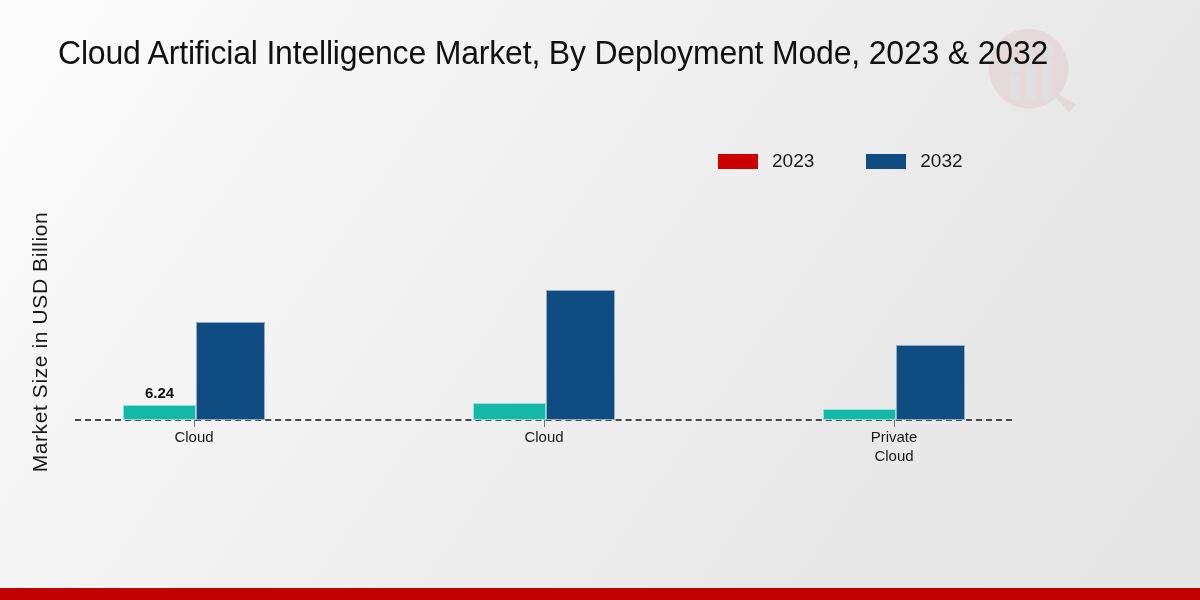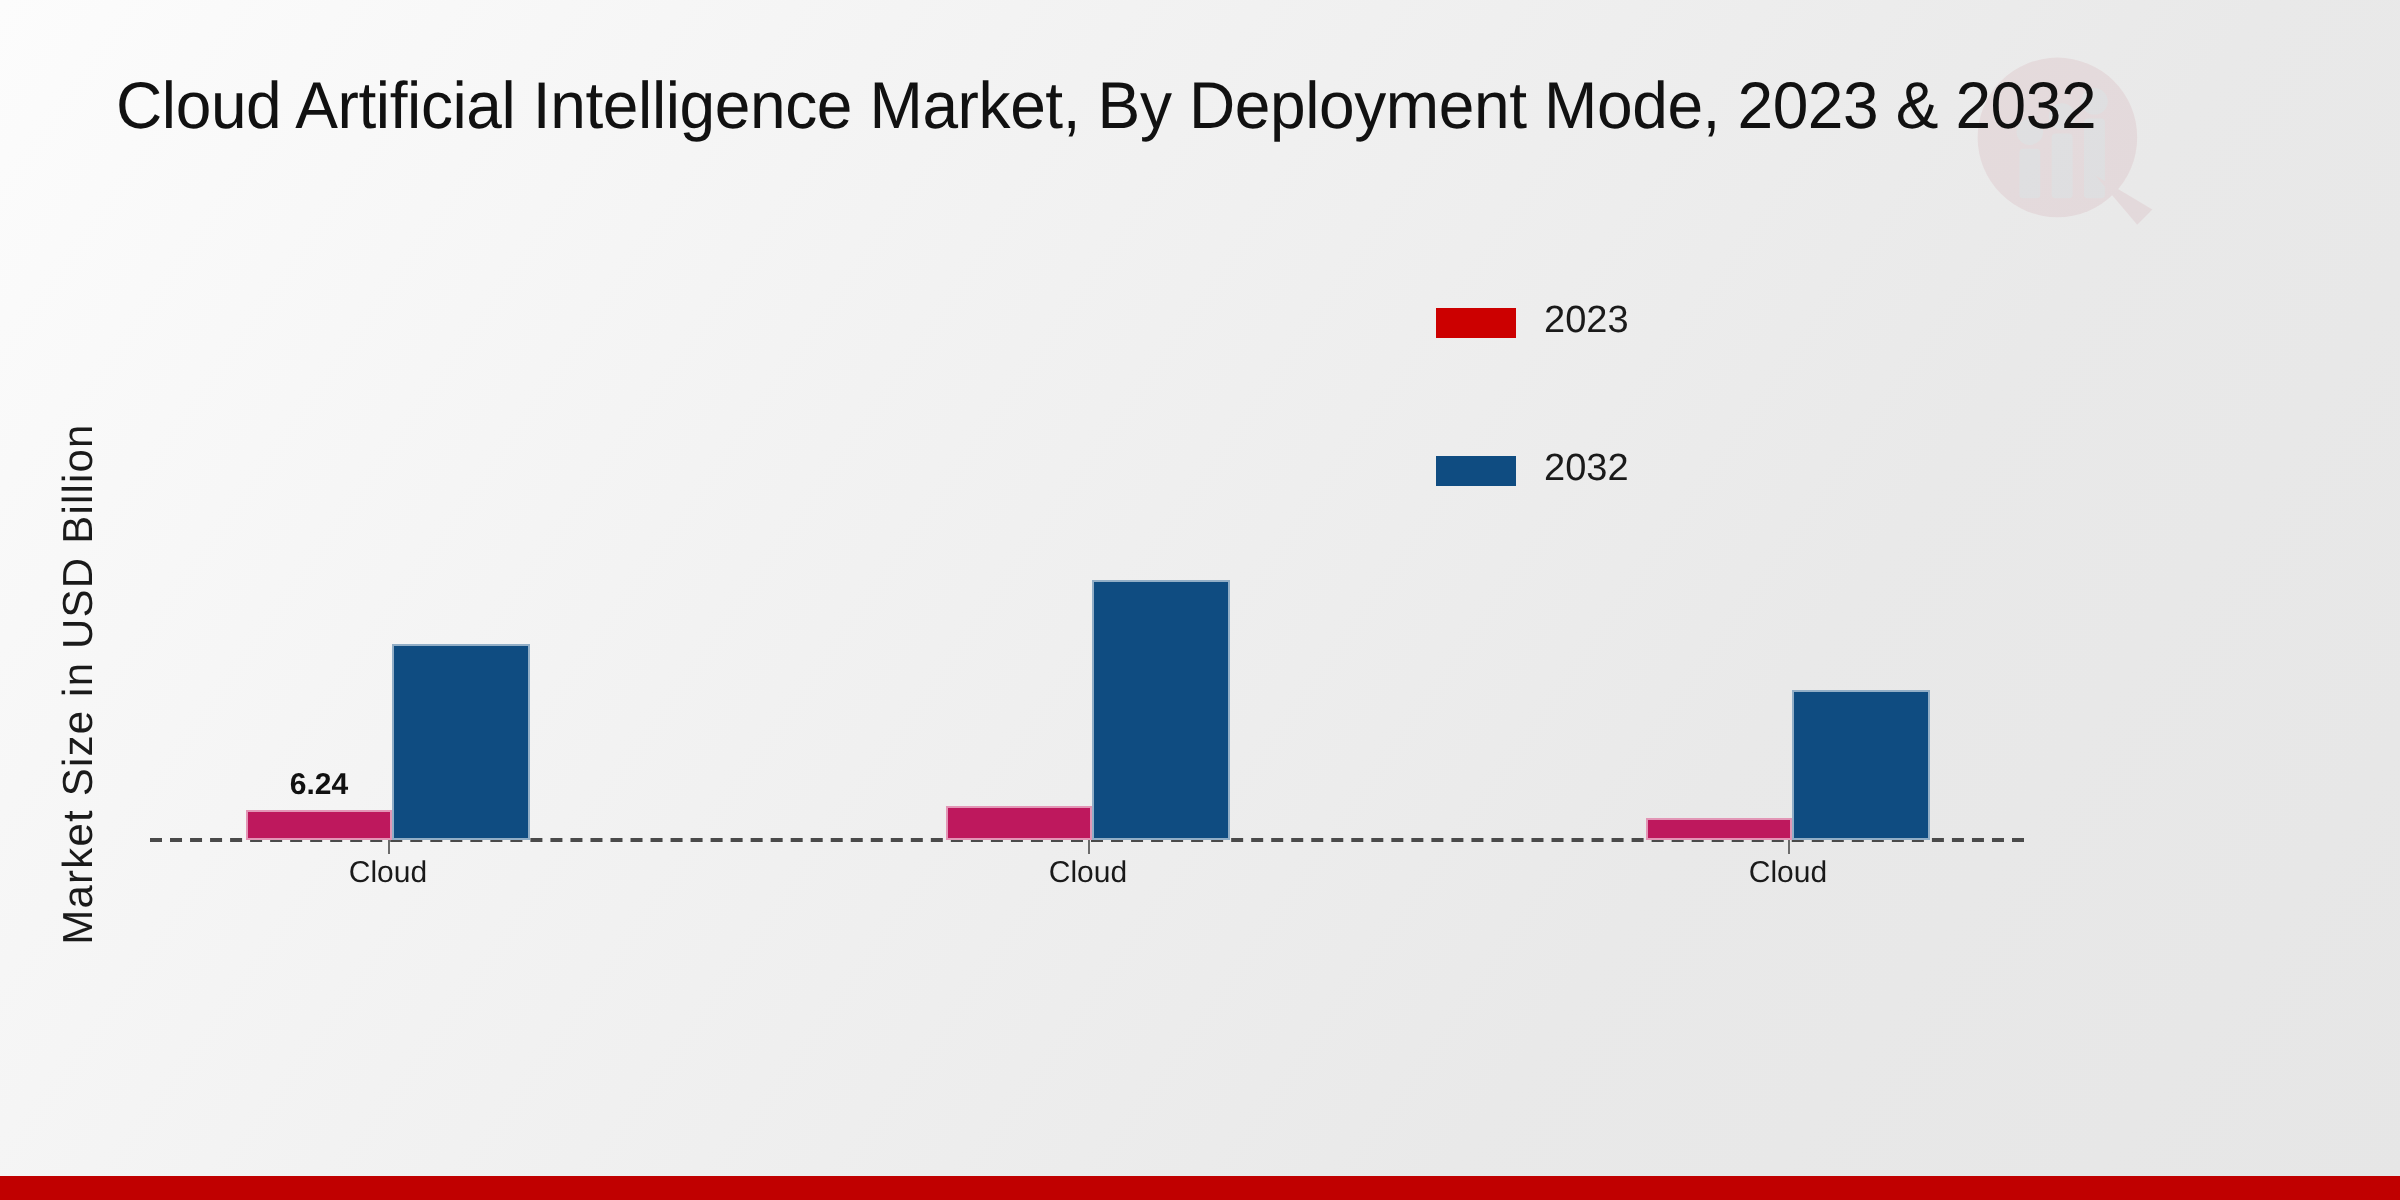--- a/index.html
+++ b/index.html
@@ -32,35 +32,35 @@
   #y-axis-title {
     position:absolute; left:-160px; top:330px;
     width:400px; text-align:center;
     transform: rotate(-90deg);
     font-size:21px; color:#1a1a1a; letter-spacing:0.6px;
   }
 
   
   #legend {
     position:absolute; left:718px; top:150px;
-    display:flex; align-items:flex-start; gap:52px;flex-direction:column;
+    display:flex; align-items:flex-start; gap:52px;
   }
   .legend-item { display:flex; align-items:center; gap:14px; }
   .legend-swatch { width:40px; height:15px; display:block; }
   .legend-label { font-size:19px; color:#1a1a1a; }
 
   
   #plot { position:absolute; left:0; top:0; width:1200px; height:600px; }
   #baseline {
     position:absolute; left:75px; top:419px; width:937px; height:0;
     border-top:2px dashed #4a4a4a;
   }
   .group { position:absolute; bottom:180px; }
   .bar { position:absolute; bottom:0; border:1px solid rgba(255,255,255,0.55); }
-  .bar.y2023 { background:#be185d; }
+  .bar.y2023 { background:#14b8a6; }
   .bar.y2032 { background:#0f4c81; }
   .bar-value {
     position:absolute; left:0; width:100%; text-align:center;
     font-size:15px; font-weight:bold; color:#111; white-space:nowrap;
   }
   .tick { position:absolute; top:420px; width:1px; height:7px; background:#6b6b6b; }
   .cat-label {
     position:absolute; top:427px; width:200px; margin-left:-100px;
     text-align:center; font-size:15px; color:#1a1a1a; line-height:19px;
   }
@@ -124,17 +124,18 @@
   <div class="cat-label" style="left:544px;">
     <div>Cloud</div>
   </div>
 
   <div class="group" style="left:823px; bottom:180px; width:142px; height:80px;">
     <div class="bar y2023" style="left:0; width:73px; height:11px;"></div>
     <div class="bar y2032" style="left:73px; width:69px; height:75px;"></div>
   </div>
   <div class="tick" style="left:894px;"></div>
   <div class="cat-label" style="left:894px;">
+    <div>Private</div>
     <div>Cloud</div>
   </div>
 </div>
 
 <div id="footer-bar"></div>
 
 </body></html>

